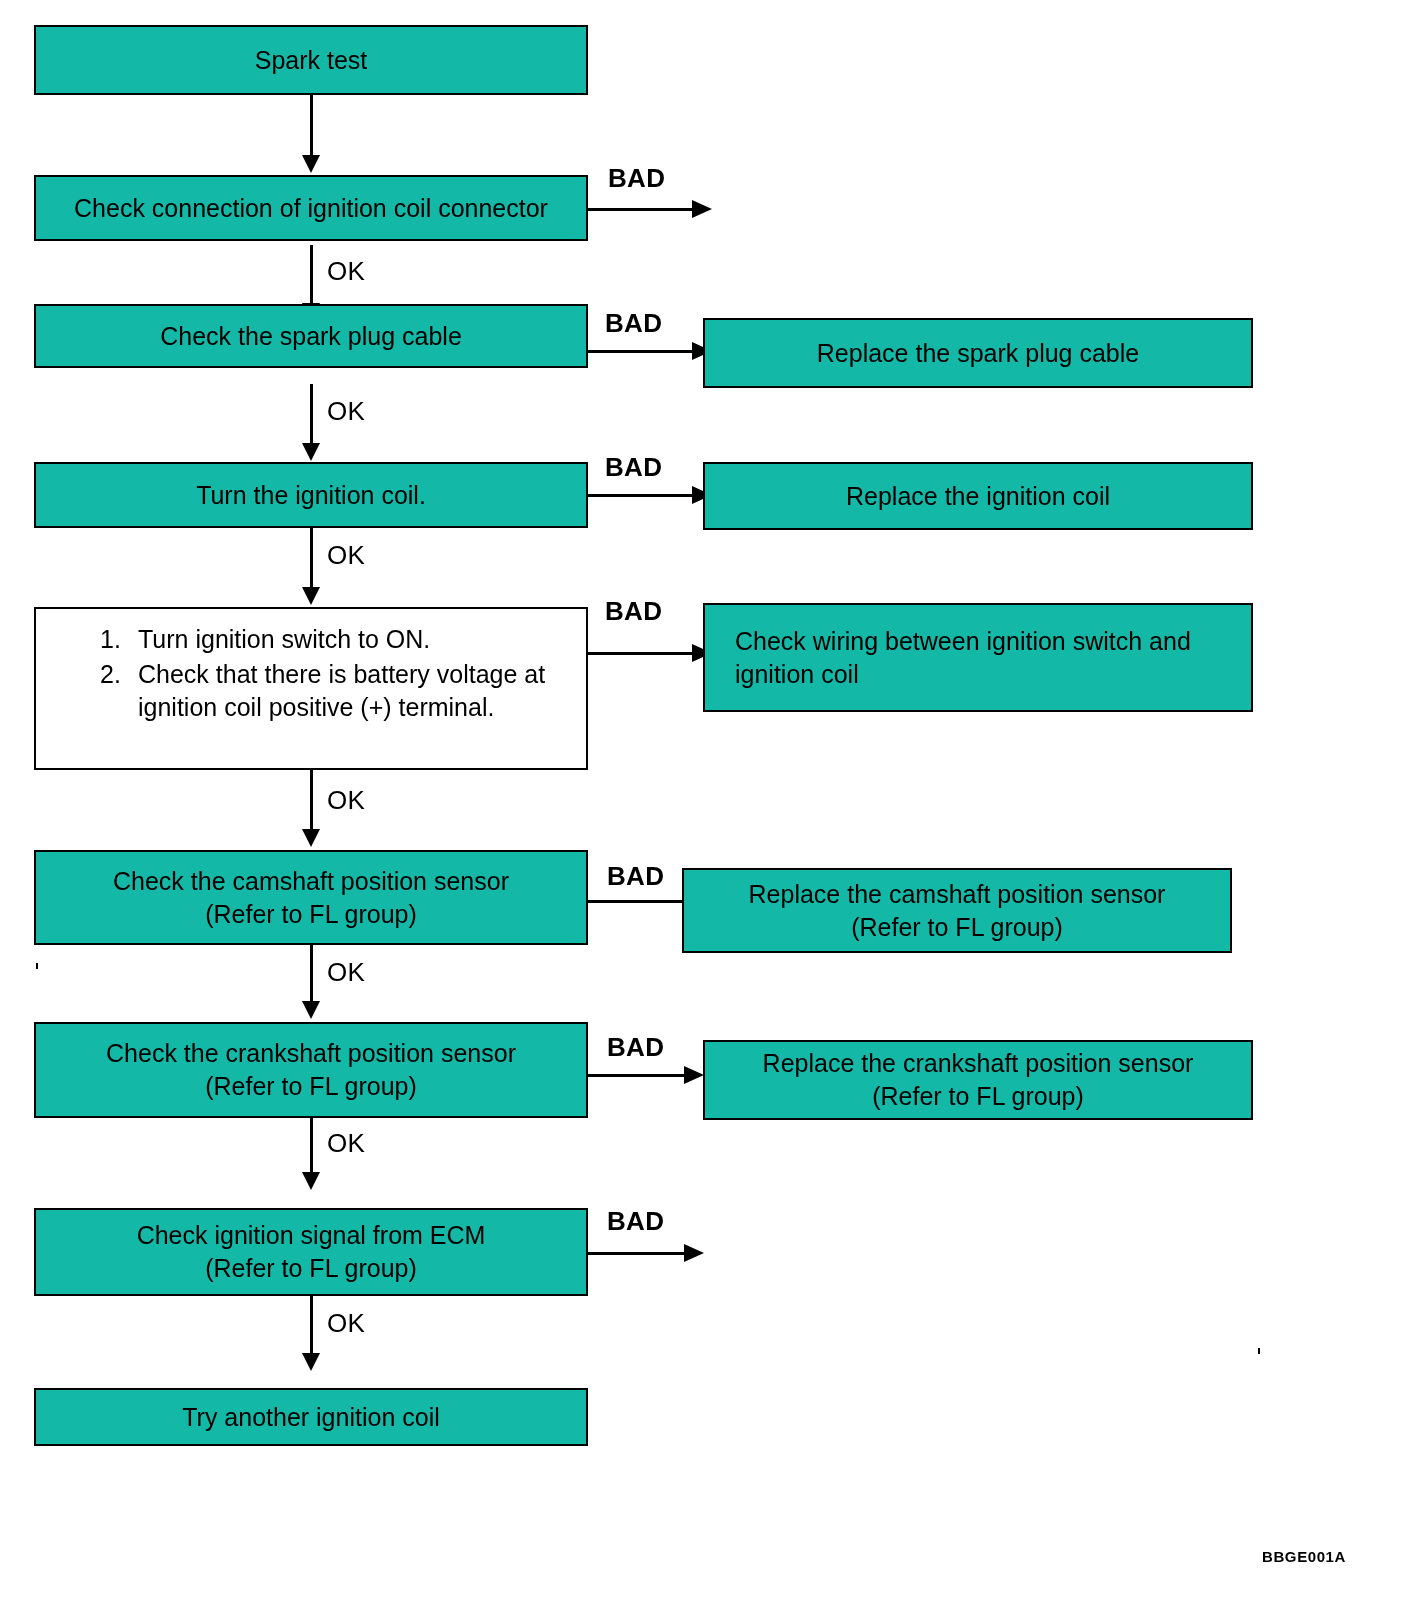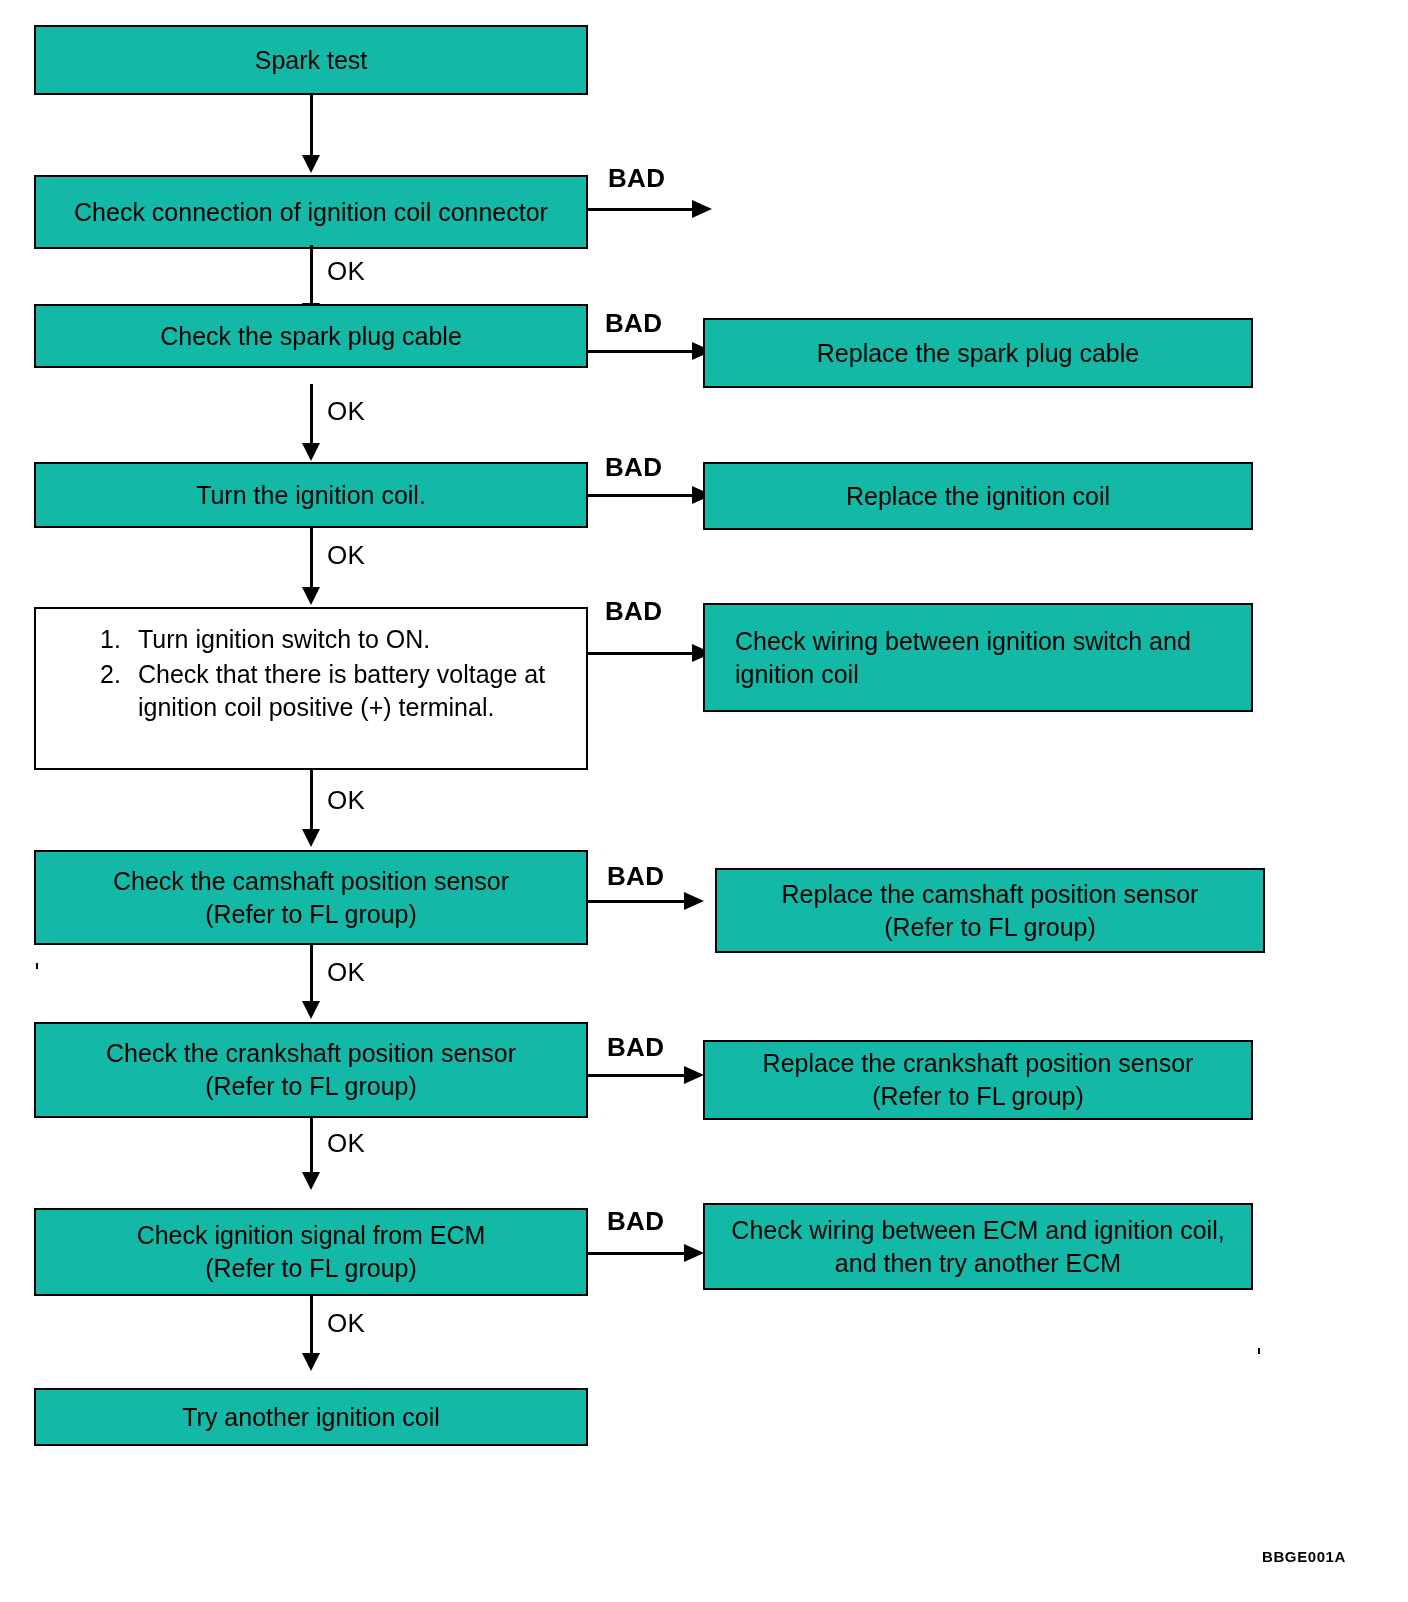--- a/index.html
+++ b/index.html
@@ -133,21 +133,21 @@
 
 <div id="sheet">
 
   <div class="node" style="left:34px; top:25px; width:554px; height:70px;">
     <span class="txt">Spark test</span>
   </div>
 
   <div class="vline" style="left:310px; top:95px; width:3px; height:62px;"></div>
   <div class="arrow-down" style="left:302px; top:155px;"></div>
 
-  <div class="node" style="left:34px; top:175px; width:554px; height:74px;text-align:right;">
+  <div class="node" style="left:34px; top:175px; width:554px; height:66px;text-align:right;">
     <span class="txt">Check connection of ignition coil connector</span>
   </div>
 
   <div class="hline" style="left:588px; top:208px; width:108px; height:3px;"></div>
   <div class="arrow-right" style="left:692px; top:200px;"></div>
   <div class="edge-label" style="left:608px; top:163px;">BAD</div>
 
 
   <div class="vline" style="left:310px; top:245px; width:3px; height:62px;"></div>
   <div class="arrow-down" style="left:302px; top:303px;"></div>
@@ -206,21 +206,21 @@
 
   <div class="node" style="left:34px; top:850px; width:554px; height:95px;">
     <span class="txt">Check the camshaft position sensor
 (Refer to FL group)</span>
   </div>
 
   <div class="hline" style="left:588px; top:900px; width:100px; height:3px;"></div>
   <div class="arrow-right" style="left:684px; top:892px;"></div>
   <div class="edge-label" style="left:607px; top:861px;">BAD</div>
 
-  <div class="node" style="left:715px; top:868px; width:550px; height:85px;">
+  <div class="node" style="left:682px; top:868px; width:550px; height:85px;">
     <span class="txt">Replace the camshaft position sensor
 (Refer to FL group)</span>
   </div>
 
   <div class="vline" style="left:310px; top:945px; width:3px; height:60px;"></div>
   <div class="arrow-down" style="left:302px; top:1001px;"></div>
   <div class="edge-label ok" style="left:327px; top:957px;">OK</div>
 
   <div class="node" style="left:34px; top:1022px; width:554px; height:96px;">
     <span class="txt">Check the crankshaft position sensor
@@ -242,24 +242,20 @@
 
   <div class="node" style="left:34px; top:1208px; width:554px; height:88px;">
     <span class="txt">Check ignition signal from ECM
 (Refer to FL group)</span>
   </div>
 
   <div class="hline" style="left:588px; top:1252px; width:100px; height:3px;"></div>
   <div class="arrow-right" style="left:684px; top:1244px;"></div>
   <div class="edge-label" style="left:607px; top:1206px;">BAD</div>
 
-  <div class="node" style="left:703px; top:1203px; width:550px; height:87px;">
-    <span class="txt">Check wiring between ECM and ignition coil,
-and then try another ECM</span>
-  </div>
 
   <div class="vline" style="left:310px; top:1296px; width:3px; height:60px;"></div>
   <div class="arrow-down" style="left:302px; top:1353px;"></div>
   <div class="edge-label ok" style="left:327px; top:1308px;">OK</div>
 
   <div class="node" style="left:34px; top:1388px; width:554px; height:58px;">
     <span class="txt">Try another ignition coil</span>
   </div>
 
   <div class="tick-mark" style="left:36px; top:963px; width:2px; height:6px;"></div>

